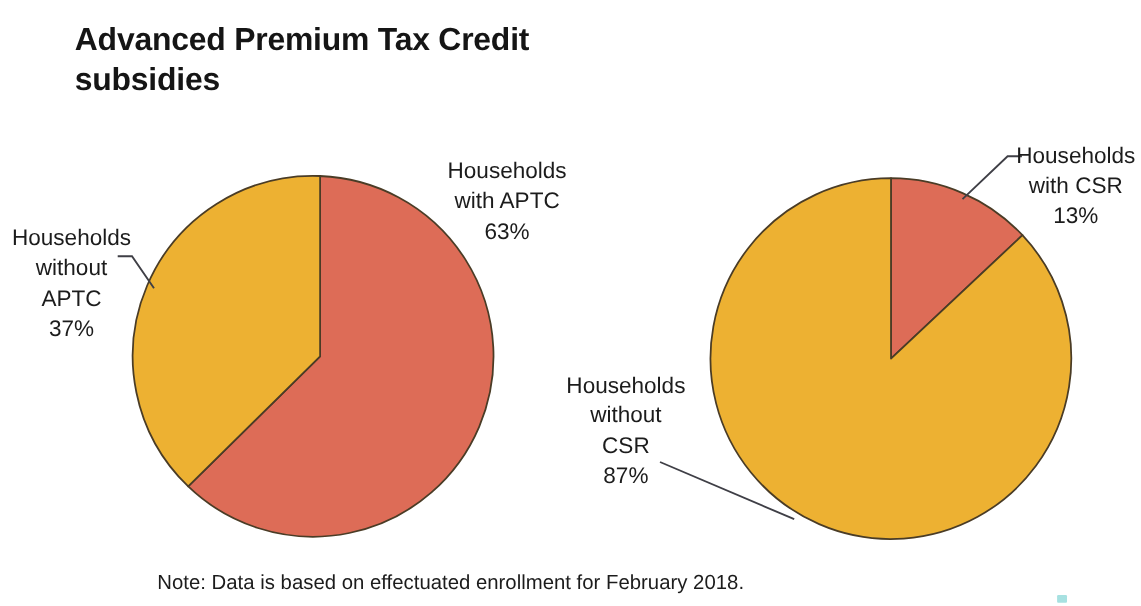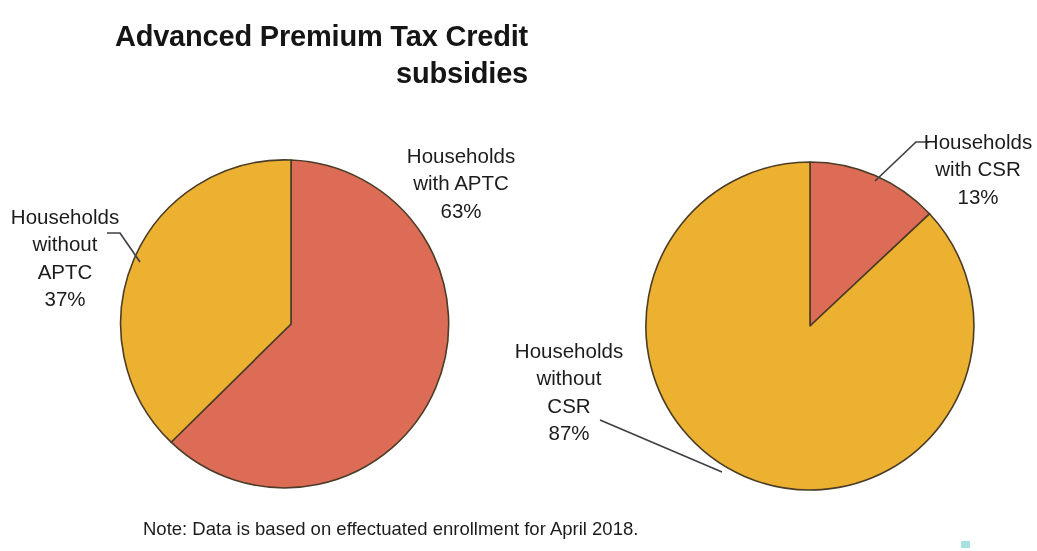--- a/index.html
+++ b/index.html
@@ -11,21 +11,21 @@
     position: relative;
     width: 1037px;
     height: 551px;
     background: #ffffff;
     overflow: hidden;
     font-family: "Liberation Sans", sans-serif;
     color: #1a1a1a;
   }
   .chart-title {
     position: absolute;
-    text-align: right;
+    text-align: left;
     font-weight: bold;
     font-size: 29px;
     line-height: 1.28;
     color: #151515;
     letter-spacing: -0.2px;
   }
   #title-left  { left: 68px;  top: 18px; width: 460px; }
   #title-right { left: 560px; top: 18px; width: 460px; }
 
   .pie-svg {
@@ -107,17 +107,17 @@
 
   <div class="pie-label" id="label-csr-with">Households
 with CSR
 13%</div>
 
   <div class="pie-label" id="label-csr-without">Households
 without
 CSR
 87%</div>
 
-  <div class="note">Note:  Data is based on effectuated enrollment for April 2018.</div>
+  <div class="note">Note:  Data is based on effectuated enrollment for February 2018.</div>
 
   <div class="artifact"></div>
 
 </div>
 
 </body></html>

